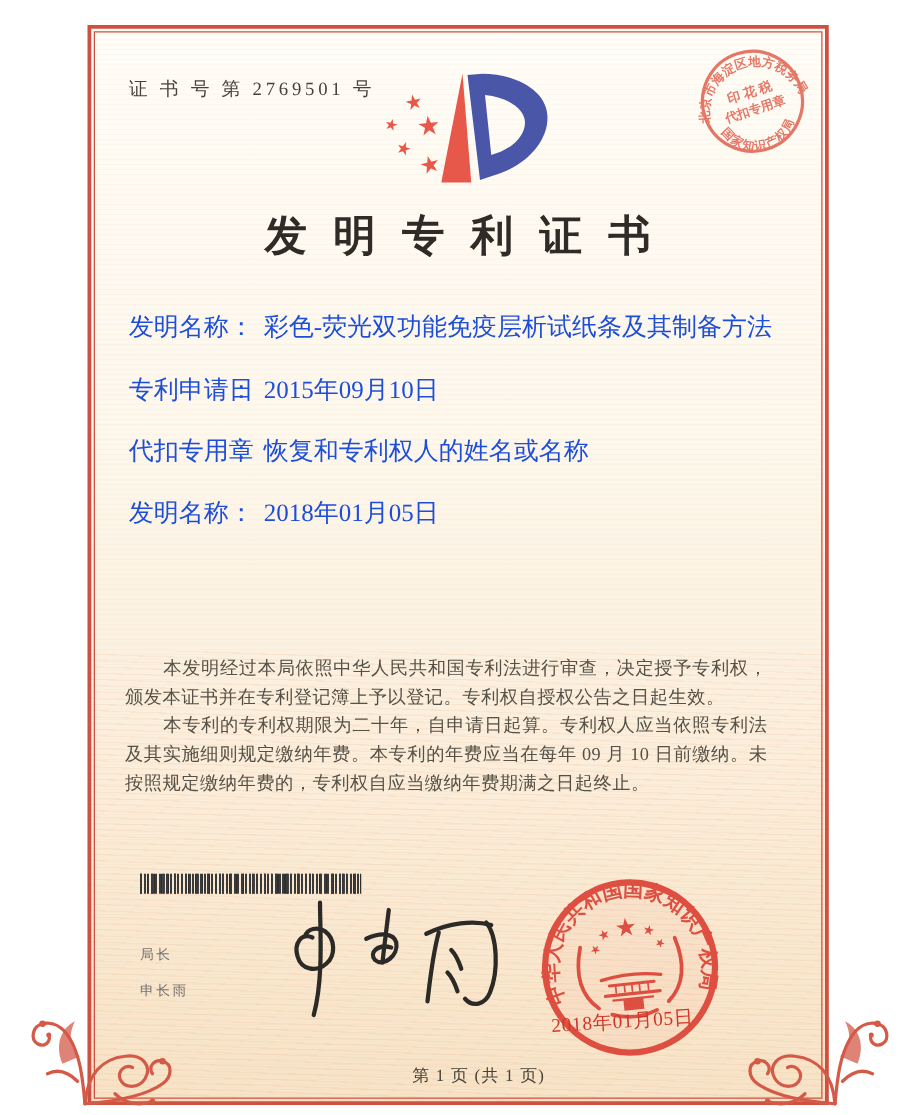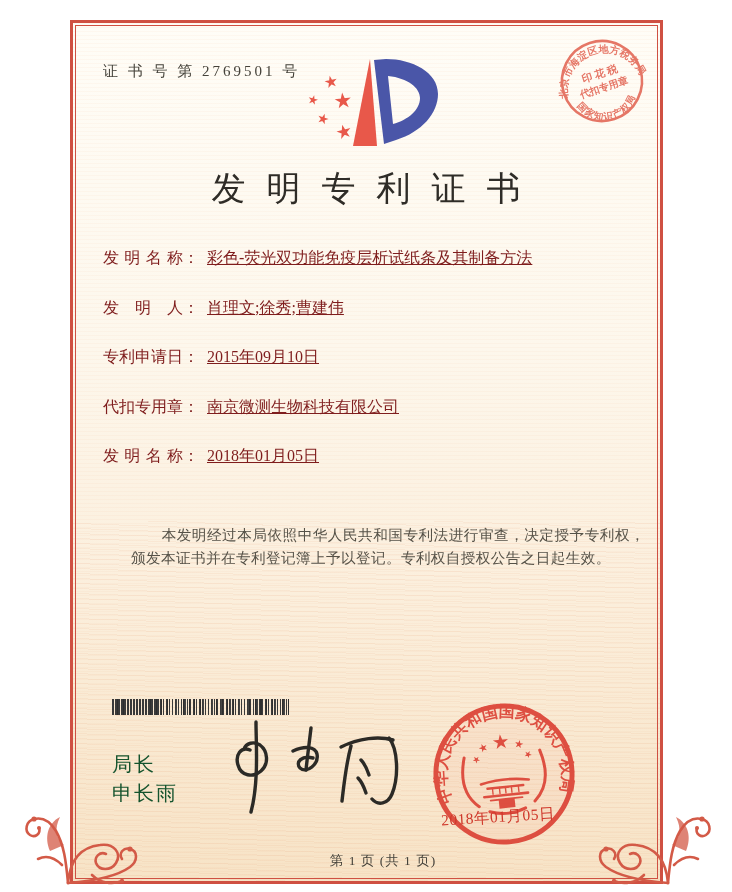--- a/index.html
+++ b/index.html
@@ -29,44 +29,44 @@
   
   .cert-number{
     position:absolute;left:103px;top:62px;font-size:15px;letter-spacing:3px;color:#45423a;
   }
   .logo{position:absolute;left:300px;top:56px;}
   .tax-stamp{
     position:absolute;left:550px;top:29px;transform:rotate(-18deg);opacity:.82;
   }
   .title{
     position:absolute;left:0;top:166px;width:732px;text-align:center;
-    font-size:34px;font-weight:normal;color:#2f2c27;letter-spacing:21px;padding-left:21px;box-sizing:border-box;
-  }
-  
-  .fields{position:absolute;left:103px;top:248px;width:520px;font-size:16px;color:#7f1d1d;text-decoration:underline;}
+    font-size:34px;font-weight:bold;color:#2f2c27;letter-spacing:21px;padding-left:21px;box-sizing:border-box;
+  }
+  
+  .fields{position:absolute;left:103px;top:248px;width:520px;font-size:20px;color:#1d4ed8;}
   .f-row{height:21px;margin-bottom:28.5px;white-space:nowrap;}
   .f-label{display:inline-block;width:80px;text-align:justify;text-align-last:justify;vertical-align:top;}
   .f-colon{display:inline-block;margin-right:8px;}
   
   .body-text{
     position:absolute;left:100px;top:524px;width:514px;
-    font-size:14.6px;line-height:23px;color:#555147;letter-spacing:.4px;text-align:justify;margin-left:31px;
+    font-size:14.6px;line-height:23px;color:#555147;letter-spacing:.4px;text-align:justify;
   }
   .body-text p{margin:0;text-indent:2.1em;}
   
   .barcode{
     position:absolute;left:112px;top:699px;width:177px;height:16px;
     background-image:
       repeating-linear-gradient(90deg,#3a3a3a 0 1.5px,rgba(0,0,0,0) 1.5px 3px),
       repeating-linear-gradient(90deg,#2e2e2e 0 1px,rgba(0,0,0,0) 1px 5.5px),
       repeating-linear-gradient(90deg,#444 0 2px,rgba(0,0,0,0) 2px 9px);
   }
   .director{
     position:absolute;left:112px;top:750px;font-family:Liberation Serif, serif;
-    font-size:20px;line-height:29px;color:#14532d;letter-spacing:2px;
+    font-size:11px;line-height:29px;color:#737373;letter-spacing:2px;
   }
   .signature{position:absolute;left:222px;top:712px;}
   .seal{position:absolute;left:428px;top:698px;transform:rotate(-6deg);opacity:.93;}
   .seal-date{
     position:absolute;left:441px;top:806px;width:150px;font-size:15.5px;color:#cf372a;
     letter-spacing:.5px;transform:rotate(-3.5deg);white-space:nowrap;
   }
   .footer{
     position:absolute;left:17px;top:852px;width:732px;text-align:center;
     font-size:13.5px;color:#46433b;letter-spacing:1px;
@@ -151,35 +151,33 @@
     <text x="52" y="62" text-anchor="middle" font-size="10" fill="#e05a48" font-weight="bold">代扣专用章</text>
   </svg>
 
   <div class="title">发明专利证书</div>
 
   <div class="fields">
     <div class="f-row">
       <span class="f-label">发明名称</span><span class="f-colon">：</span><span>彩色-荧光双功能免疫层析试纸条及其制备方法</span>
     </div>
     <div class="f-row">
-      <span class="f-label">发明人</span><span class="f-colon">：</span><span>肖理文;徐秀;曹建伟</span>
-    </div>
-    <div class="f-row">
       <span class="f-label">专利申请日</span><span class="f-colon">：</span><span>2015年09月10日</span>
     </div>
     <div class="f-row">
-      <span class="f-label">代扣专用章</span><span class="f-colon">：</span><span>南京微测生物科技有限公司</span>
+      <span class="f-label">代扣专用章</span><span class="f-colon">：</span><span>恢复和专利权人的姓名或名称</span>
     </div>
     <div class="f-row">
       <span class="f-label">发明名称</span><span class="f-colon">：</span><span>2018年01月05日</span>
     </div>
   </div>
 
   <div class="body-text">
     <p>本发明经过本局依照中华人民共和国专利法进行审查，决定授予专利权，颁发本证书并在专利登记簿上予以登记。专利权自授权公告之日起生效。</p>
+    <p>本专利的专利权期限为二十年，自申请日起算。专利权人应当依照专利法及其实施细则规定缴纳年费。本专利的年费应当在每年 09 月 10 日前缴纳。未按照规定缴纳年费的，专利权自应当缴纳年费期满之日起终止。</p>
   </div>
 
   <div class="barcode"></div>
 
   <div class="director">
     <div>局长</div>
     <div>申长雨</div>
   </div>
 
   <svg class="signature" width="200" height="110" viewBox="0 0 200 110">

